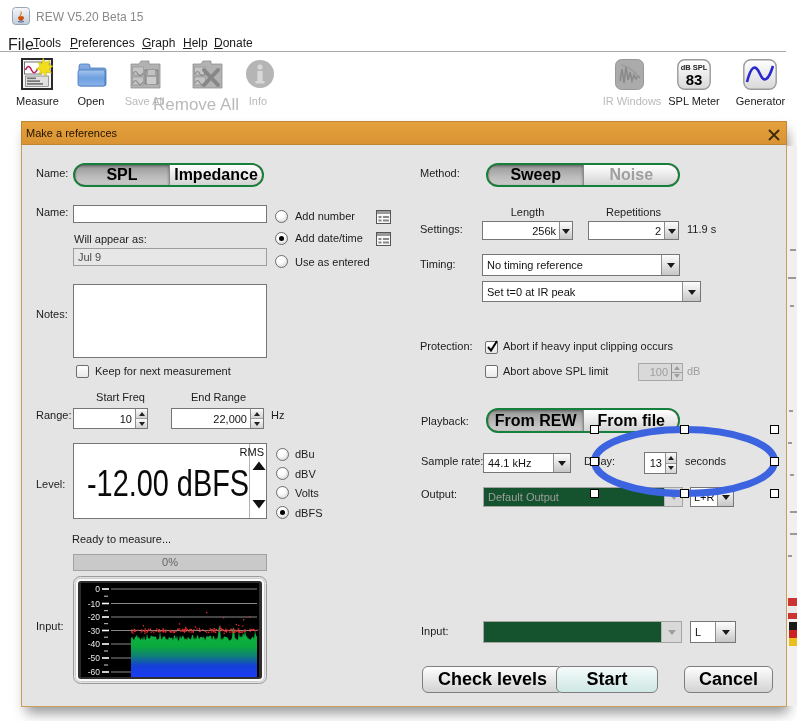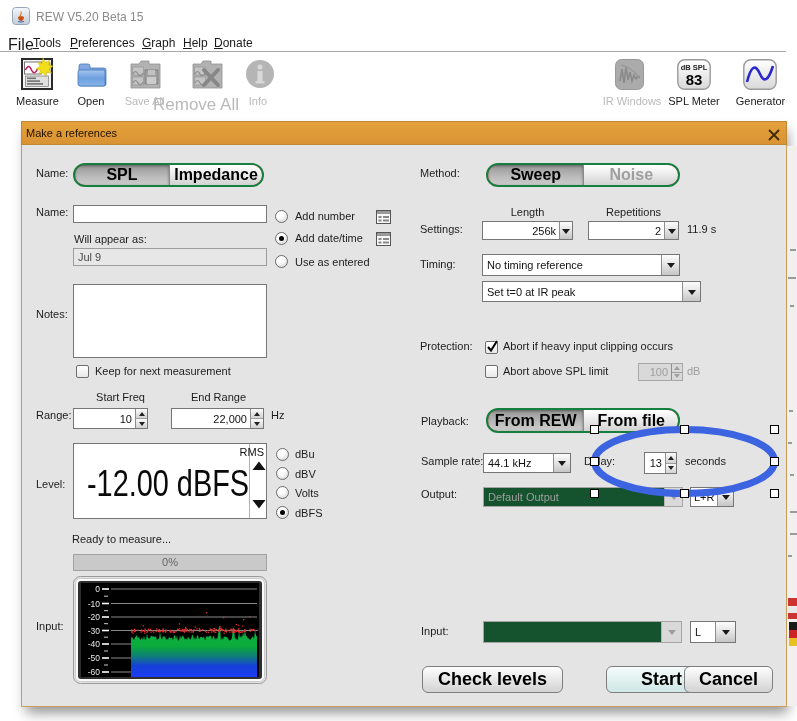--- a/index.html
+++ b/index.html
@@ -513,21 +513,21 @@
 <div class="lbl" style="left:399px;top:503px">Input:</div>
 <div class="combo dis" style="left:461px;top:499px;width:199px;height:22px">
         <div class="tx"></div>
         <div class="arr" style="width:20px"></div>
       </div>
 <div class="combo" style="left:668px;top:499px;width:46px;height:22px">
         <div class="tx">L</div>
         <div class="arr" style="width:20px"></div>
       </div>
 <div class="btn" style="left:400px;top:544px;width:141px;height:27px">Check levels</div>
-<div class="btn" style="left:584px;top:544px;width:111px;height:27px;background:linear-gradient(180deg,#f6fcfb,#e2f2f0 45%,#cfe7e5)">Start</div>
+<div class="btn" style="left:534px;top:544px;width:102px;height:27px;background:linear-gradient(180deg,#f6fcfb,#e2f2f0 45%,#cfe7e5)">Start</div>
 <div class="btn" style="left:662px;top:544px;width:89px;height:27px">Cancel</div>
 </div>
 <div class="abs" style="left:787px;top:146px;width:10px;height:560px;background:#f1f0ee"></div>
 
 <div class="abs" style="left:790px;top:249px;width:6px;height:2px;background:#9a9a9a"></div>
 
 <div class="abs" style="left:788px;top:277px;width:8px;height:2px;background:#9a9a9a"></div>
 
 <div class="abs" style="left:790px;top:305px;width:4px;height:2px;background:#9a9a9a"></div>
 

